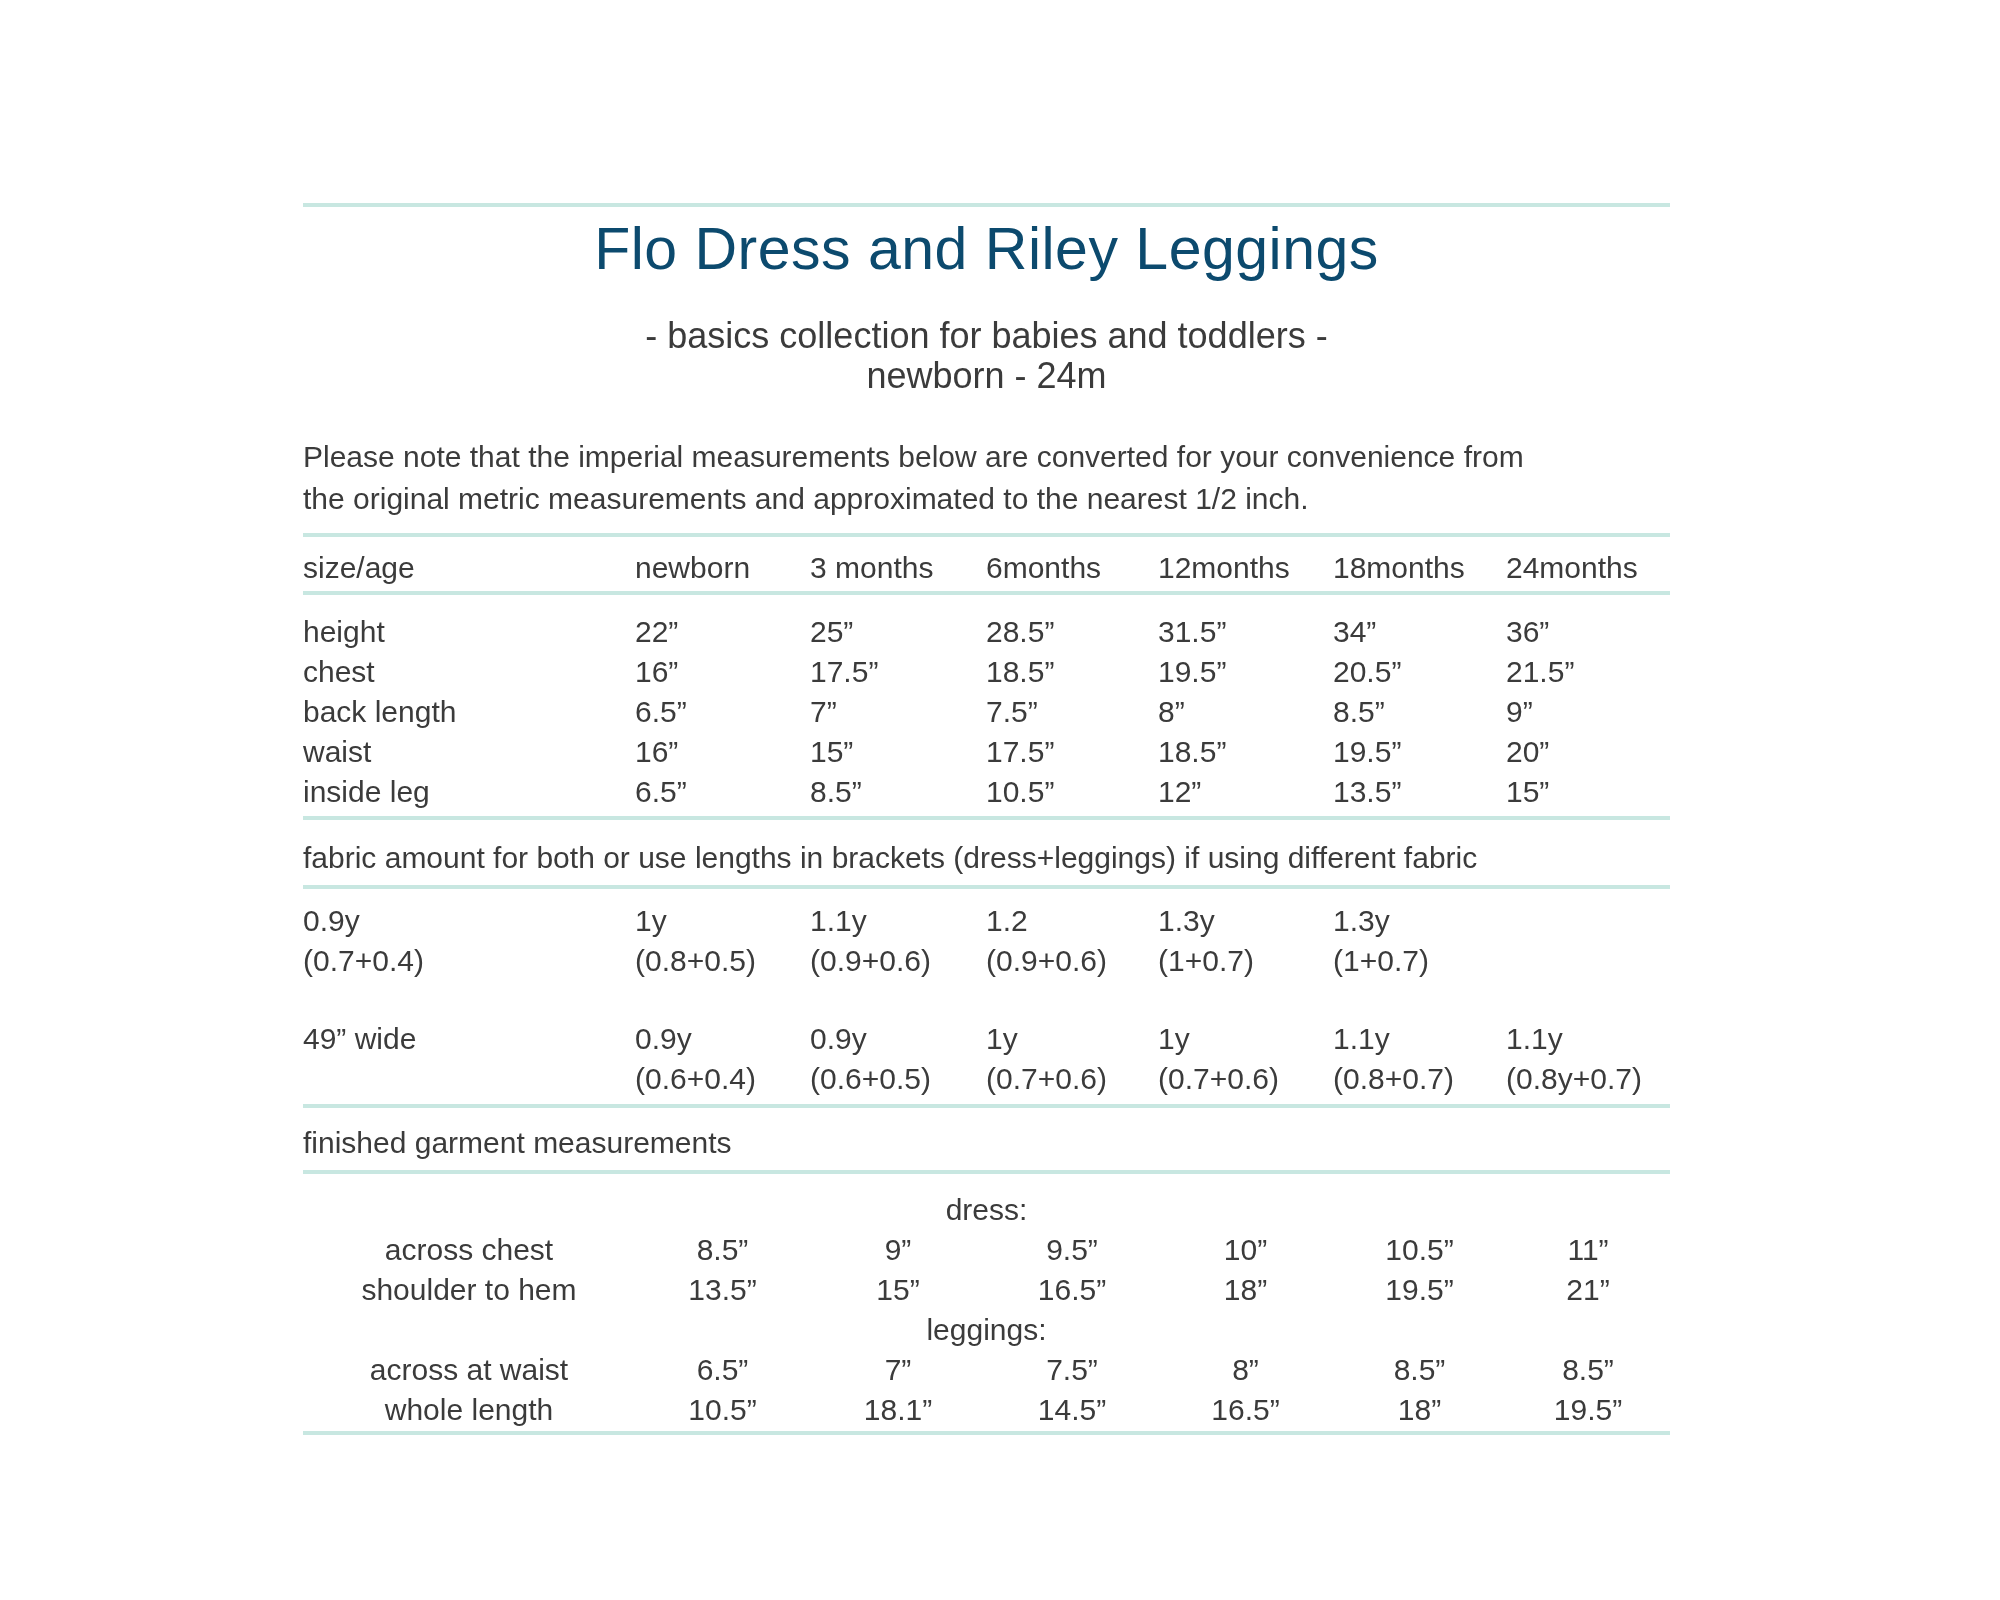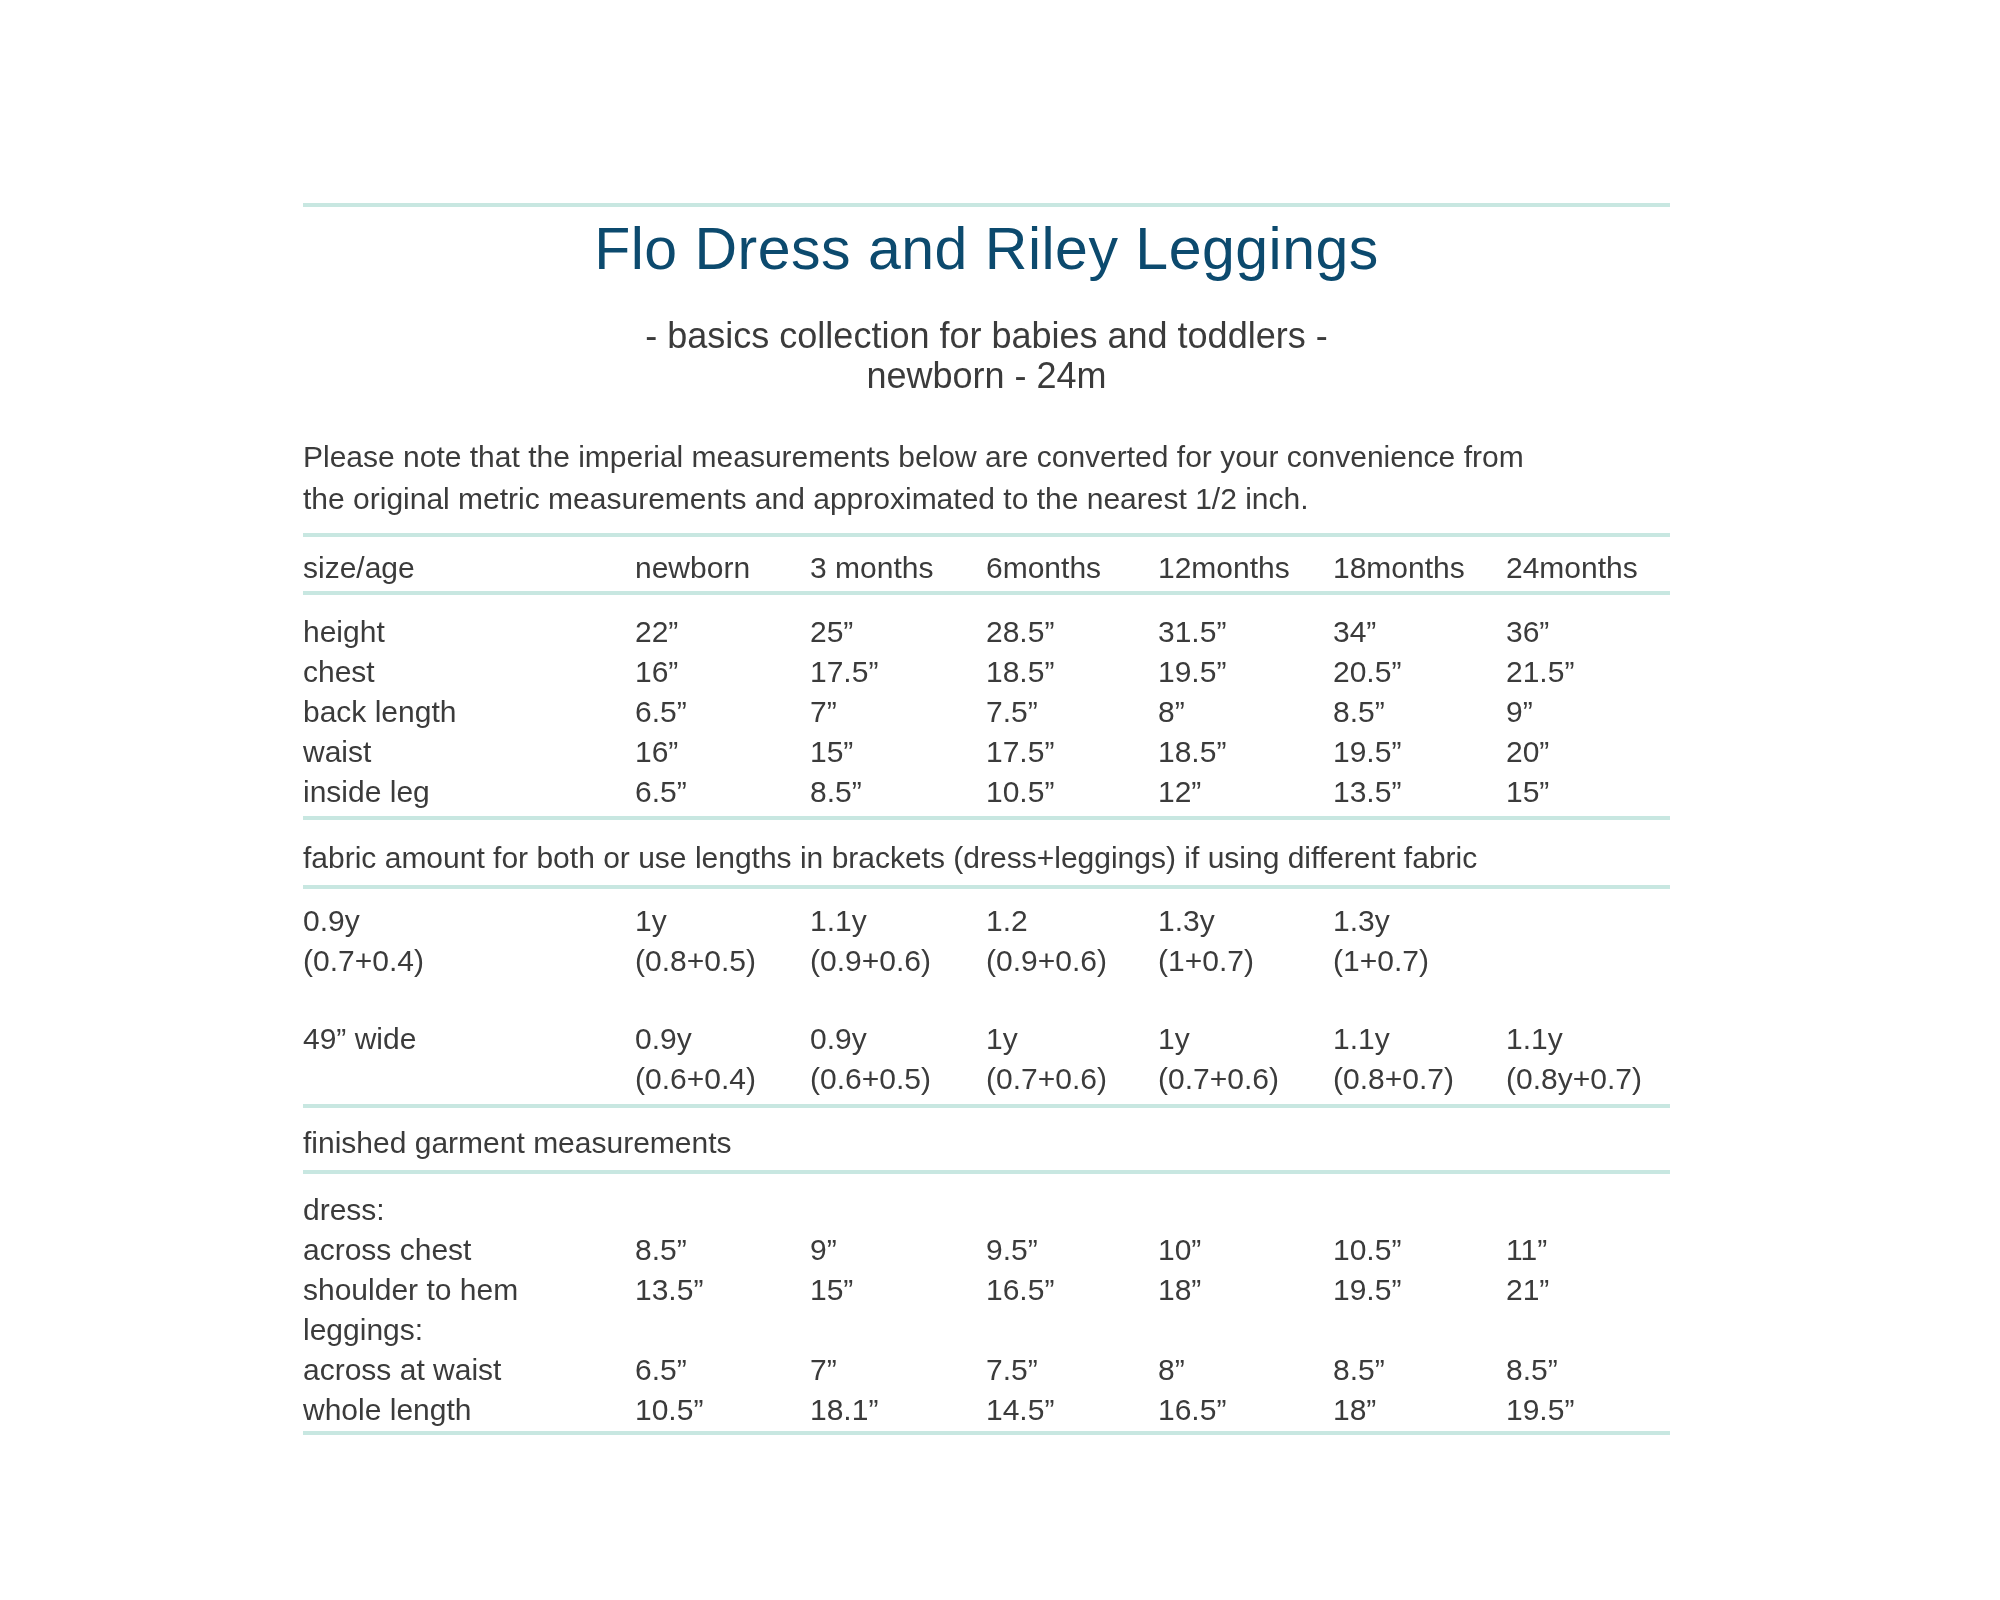--- a/index.html
+++ b/index.html
@@ -71,21 +71,21 @@
   .size-body  { top: 612px; }
 
   .section-title {
     font-size: 30px;
     line-height: 40px;
   }
   .fabric-title   { top: 838px; }
   .fabric-r1      { top: 901px; }
   .fabric-r2      { top: 1019px; }
   .finished-title { top: 1123px; }
-  .finished-body  { top: 1190px; }
+  .finished-body  { top: 1190px; text-align: center; }
 </style>
 </head>
 <body>
 
 <div class="doc">
 
   <div class="abs rule r1"></div>
 
   <div class="abs title">Flo Dress and Riley Leggings</div>
   <div class="abs subtitle sub1">- basics collection for babies and toddlers -</div>

